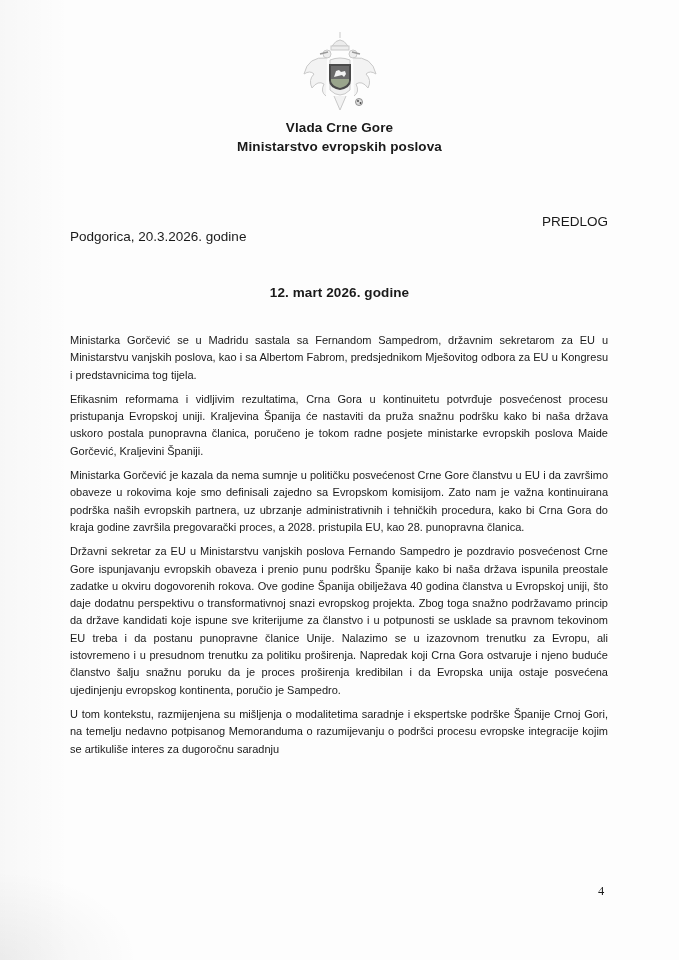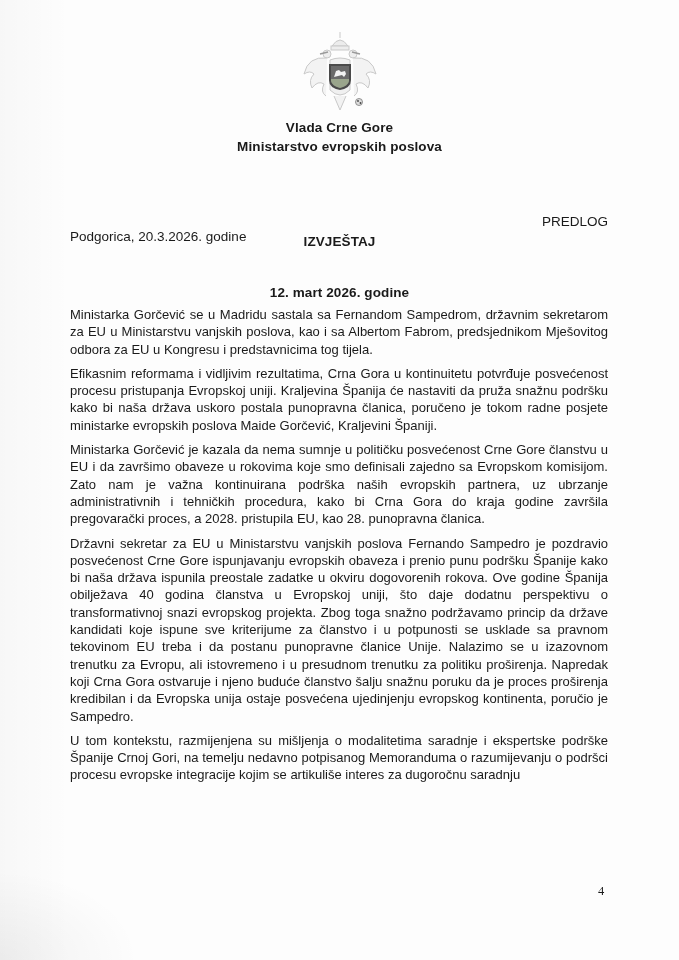--- a/index.html
+++ b/index.html
@@ -21,22 +21,22 @@
     position: absolute; left: 0; width: 679px; text-align: center; font-weight: bold;
     font-size: 13.5px; line-height: 18px; letter-spacing: 0.1px;
   }
   .place-date {
     position: absolute; left: 70px; top: 186px; font-size: 13.5px; line-height: 18px; margin-top: 42px;
   }
   .predlog {
     position: absolute; right: 71px; top: 213px; font-size: 13.5px; line-height: 18px; font-weight: normal;
   }
   .body-text {
-    position: absolute; left: 70px; top: 306px; width: 538px;
-    font-size: 13px; line-height: 17.3px; text-align: justify;
+    position: absolute; left: 70px; top: 332px; width: 538px;
+    font-size: 11px; line-height: 17.3px; text-align: justify;
   }
   .body-text p { margin: 0 0 7px 0; }
   .page-number {
     position: absolute; left: 598px; top: 883px; font-family: "Liberation Serif", serif;
     font-size: 12.5px; line-height: 16px;
   }
 </style>
 </head>
 <body>
 
@@ -74,21 +74,20 @@
     <circle cx="62" cy="71" r="0.9" fill="#444"></circle>
     <circle cx="64.5" cy="73" r="0.9" fill="#444"></circle>
   </svg>
 
   <div class="center-line" style="top:119px;">Vlada Crne Gore</div>
   <div class="center-line" style="top:138px;">Ministarstvo evropskih poslova</div>
 
   <div class="place-date">Podgorica, 20.3.2026. godine</div>
   <div class="predlog">PREDLOG</div>
 
-  <div class="center-line" style="top:233px;">IZVJEŠTAJ</div>
   <div class="center-line" style="top:284px;">12. mart 2026. godine</div>
 
   <div class="body-text">
     <p>Ministarka Gorčević se u Madridu sastala sa Fernandom Sampedrom, državnim sekretarom za EU u Ministarstvu vanjskih poslova, kao i sa Albertom Fabrom, predsjednikom Mješovitog odbora za EU u Kongresu i predstavnicima tog tijela.</p>
     <p>Efikasnim reformama i vidljivim rezultatima, Crna Gora u kontinuitetu potvrđuje posvećenost procesu pristupanja Evropskoj uniji. Kraljevina Španija će nastaviti da pruža snažnu podršku kako bi naša država uskoro postala punopravna članica, poručeno je tokom radne posjete ministarke evropskih poslova Maide Gorčević, Kraljevini Španiji.</p>
     <p>Ministarka Gorčević je kazala da nema sumnje u političku posvećenost Crne Gore članstvu u EU i da završimo obaveze u rokovima koje smo definisali zajedno sa Evropskom komisijom. Zato nam je važna kontinuirana podrška naših evropskih partnera, uz ubrzanje administrativnih i tehničkih procedura, kako bi Crna Gora do kraja godine završila pregovarački proces, a 2028. pristupila EU, kao 28. punopravna članica.</p>
     <p>Državni sekretar za EU u Ministarstvu vanjskih poslova Fernando Sampedro je pozdravio posvećenost Crne Gore ispunjavanju evropskih obaveza i prenio punu podršku Španije kako bi naša država ispunila preostale zadatke u okviru dogovorenih rokova. Ove godine Španija obilježava 40 godina članstva u Evropskoj uniji, što daje dodatnu perspektivu o transformativnoj snazi evropskog projekta. Zbog toga snažno podržavamo princip da države kandidati koje ispune sve kriterijume za članstvo i u potpunosti se usklade sa pravnom tekovinom EU treba i da postanu punopravne članice Unije. Nalazimo se u izazovnom trenutku za Evropu, ali istovremeno i u presudnom trenutku za politiku proširenja. Napredak koji Crna Gora ostvaruje i njeno buduće članstvo šalju snažnu poruku da je proces proširenja kredibilan i da Evropska unija ostaje posvećena ujedinjenju evropskog kontinenta, poručio je Sampedro.</p>
     <p>U tom kontekstu, razmijenjena su mišljenja o modalitetima saradnje i ekspertske podrške Španije Crnoj Gori, na temelju nedavno potpisanog Memoranduma o razumijevanju o podršci procesu evropske integracije kojim se artikuliše interes za dugoročnu saradnju</p>
   </div>
 

